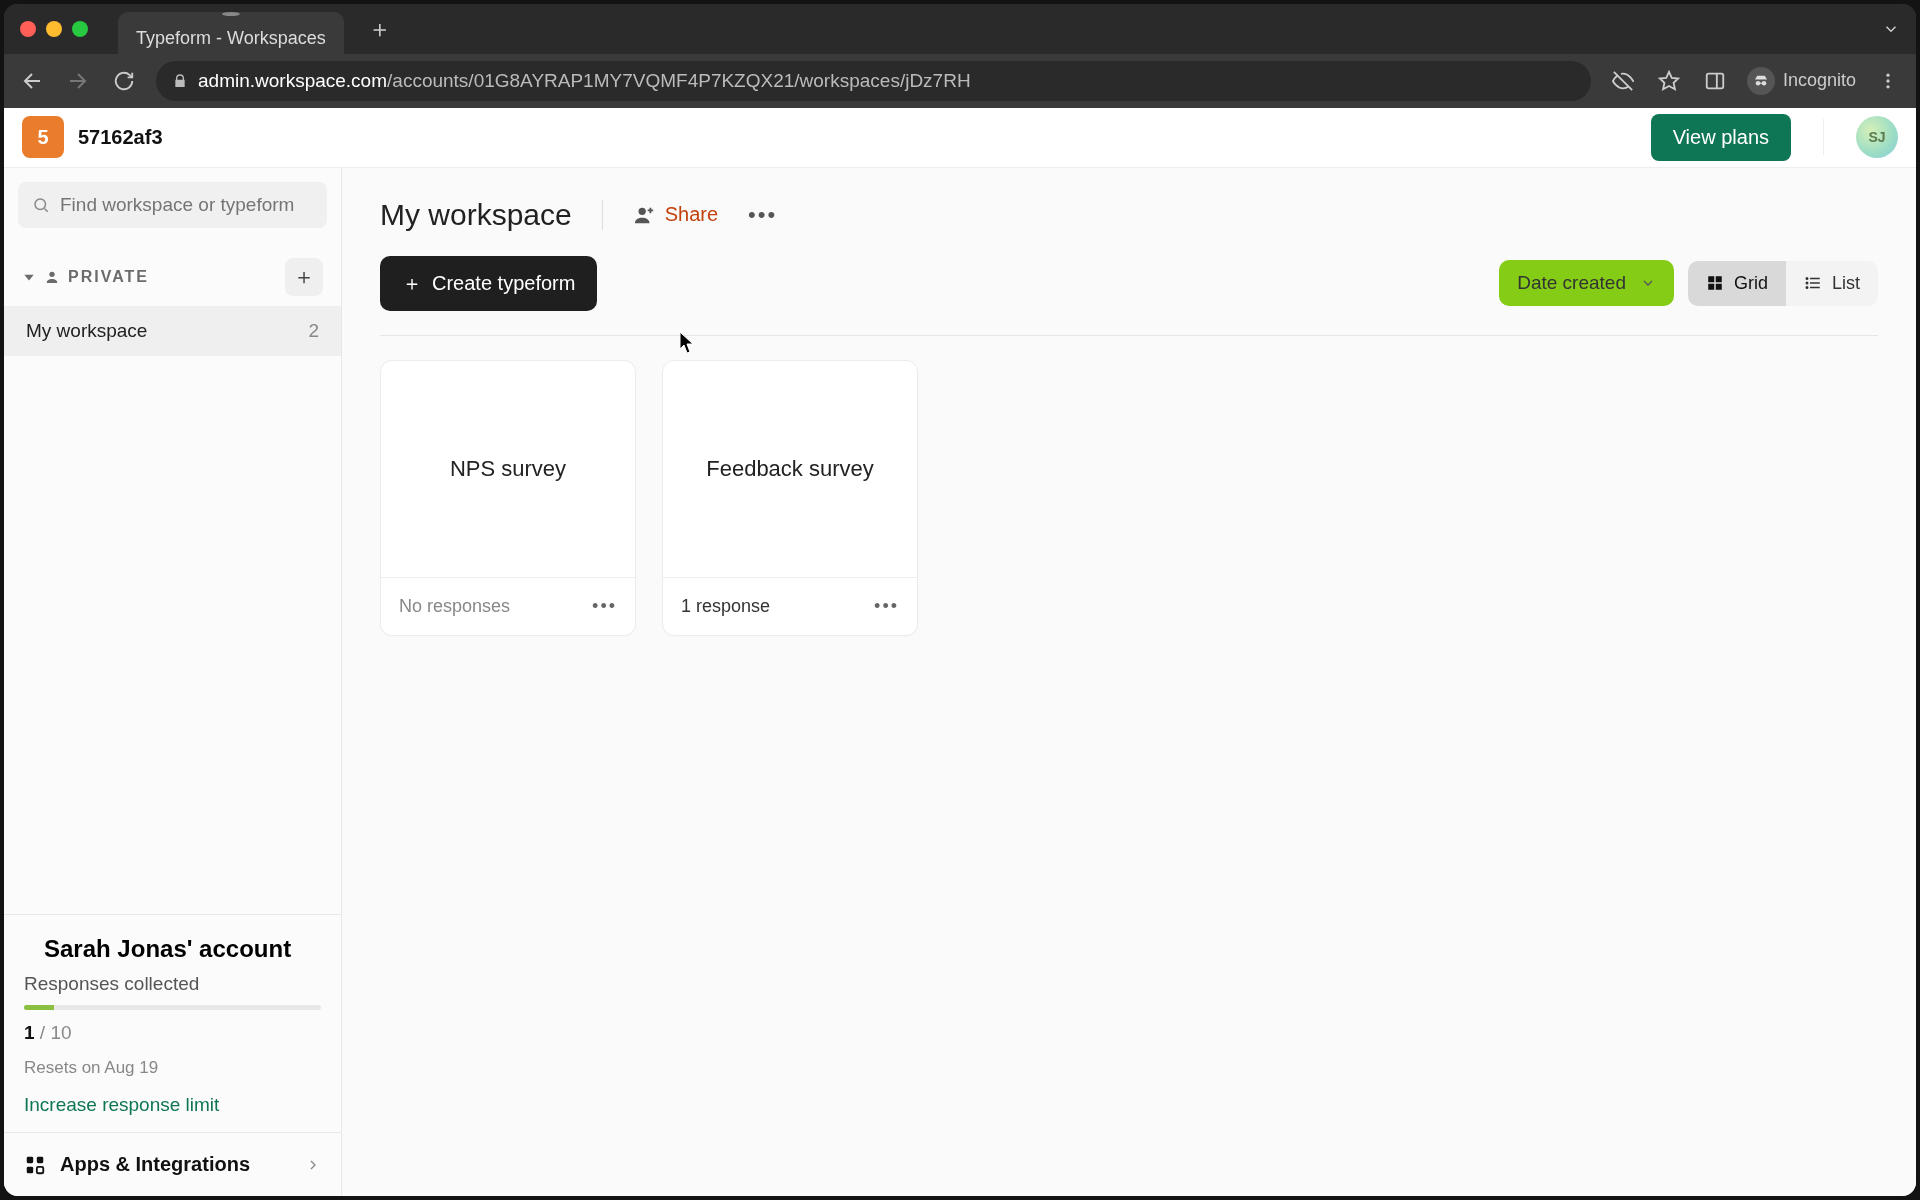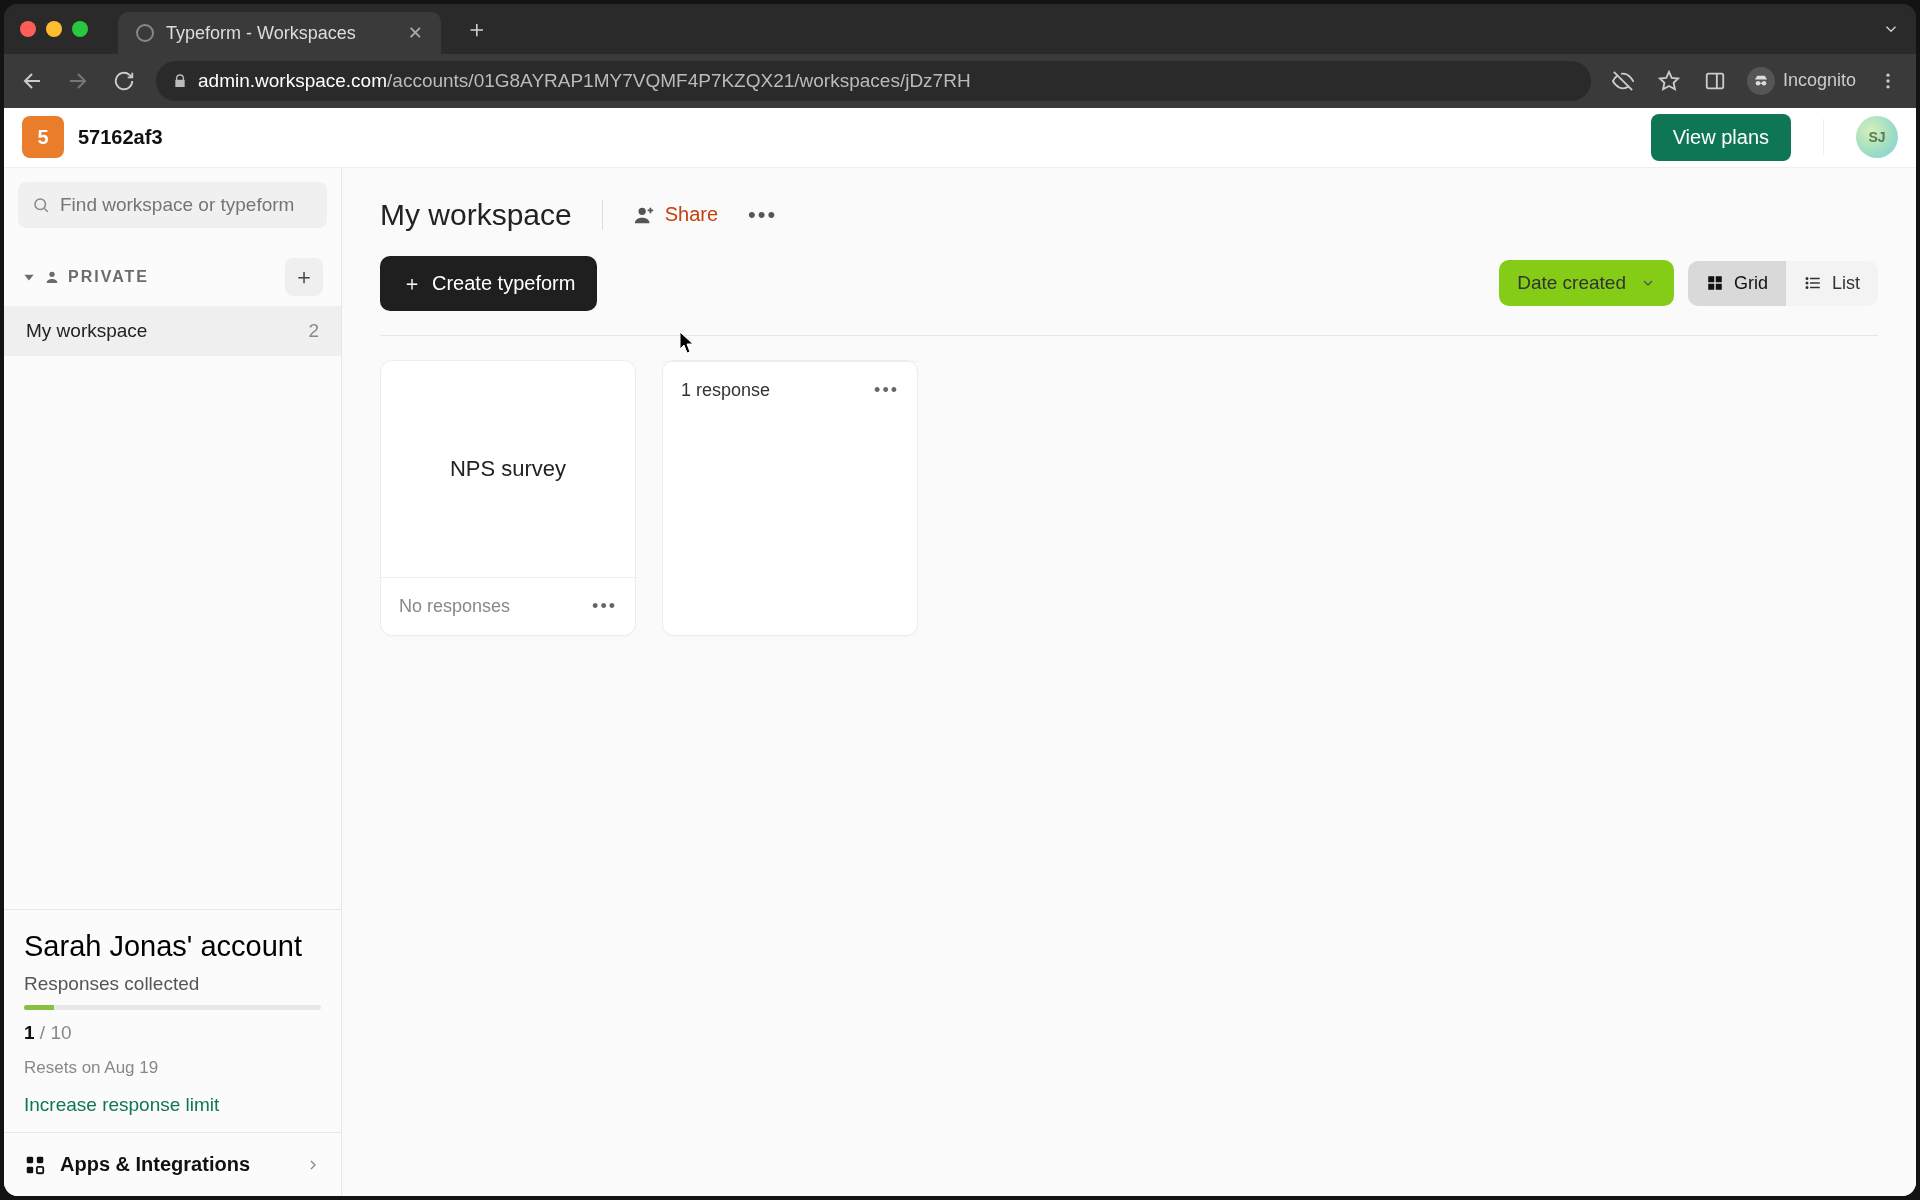--- a/index.html
+++ b/index.html
@@ -30,20 +30,21 @@
     display: flex;
     align-items: center;
     gap: 12px;
     background: #3a3a3a;
     height: 42px;
     border-radius: 10px 10px 0 0;
     padding: 0 18px;
     color: #ddd;
     font-size: 18px;
     margin-top: 8px;
+    flex-direction: column;
   }
   .tab-favicon {
     width: 18px; height: 18px; border-radius: 50%;
     border: 2px solid #888;
   }
   .tab-close { font-size: 18px; color: #aaa; margin-left: 40px; cursor: pointer; }
   .new-tab { color: #ccc; font-size: 24px; margin-left: 14px; cursor: pointer; }
   .chrome-expand { margin-left: auto; color: #ccc; }
 
   .nav-bar {
@@ -171,21 +172,21 @@
     font-size: 19px;
     cursor: pointer;
   }
   .ws-item .count { margin-left: auto; color: #888; }
 
   .sidebar-spacer { flex: 1; }
   .account-box {
     border-top: 1px solid #e7e7e7;
     padding: 20px 20px 16px;
   }
-  .account-box h3 { font-size: 29px; font-weight: 400; margin-bottom: 10px; }
+  .account-box h3 { font-size: 24px; font-weight: 700; margin-bottom: 10px; margin-left: 20px; }
   .account-box .sub { color: #555; font-size: 19px; margin-bottom: 10px;}
   .progress-track {
     height: 5px; background: #e8e8e8; border-radius: 3px; overflow: hidden; margin-bottom: 12px;
   }
   .progress-fill { height: 100%; background: #8bbf3f; width: 10%; }
   .responses-count { font-size: 19px; color: #888; margin-bottom: 14px;}
   .responses-count .cur { color:#111; font-weight:600; }
   .reset { color:#888; font-size: 17px; margin-bottom: 16px;}
   .increase { color:#0f7655; font-size: 19px; cursor: pointer; }
   .apps-row {
@@ -515,20 +516,23 @@
           <div class="card">
             <div class="card-body">
               <div class="card-title">NPS survey</div>
             </div>
             <div class="card-footer">
               <span>No responses</span>
               <span class="card-more">•••</span>
             </div>
           </div>
           <div class="card">
+            <div class="card-body">
+              <div class="card-title">Feedback survey</div>
+            </div>
             <div class="card-footer has">
               <span>1 response</span>
               <span class="card-more">•••</span>
             </div>
           </div>
         </div>
       </main>
     </div>
   </div>
 </div>

